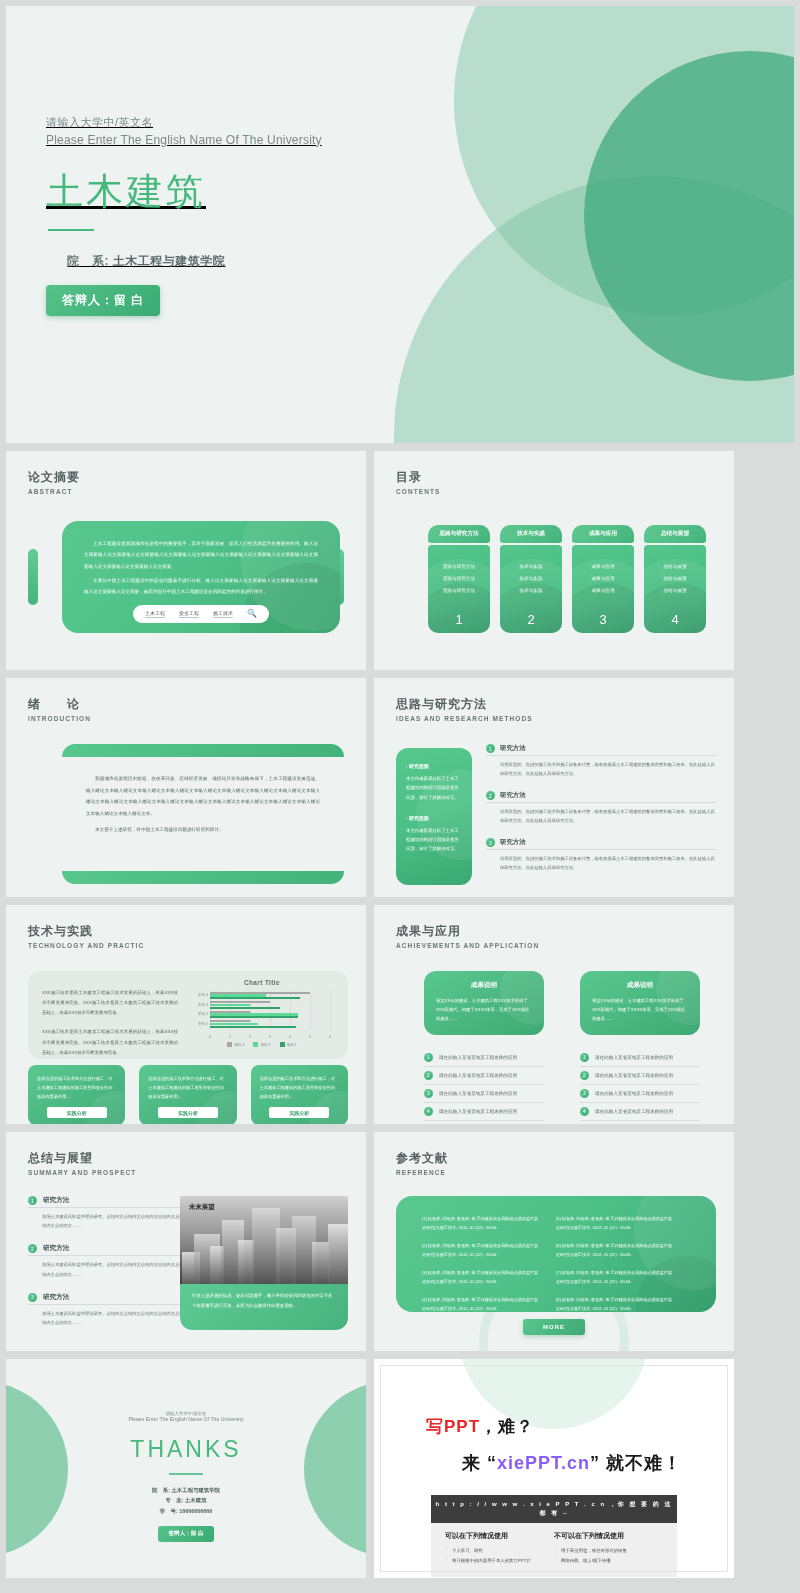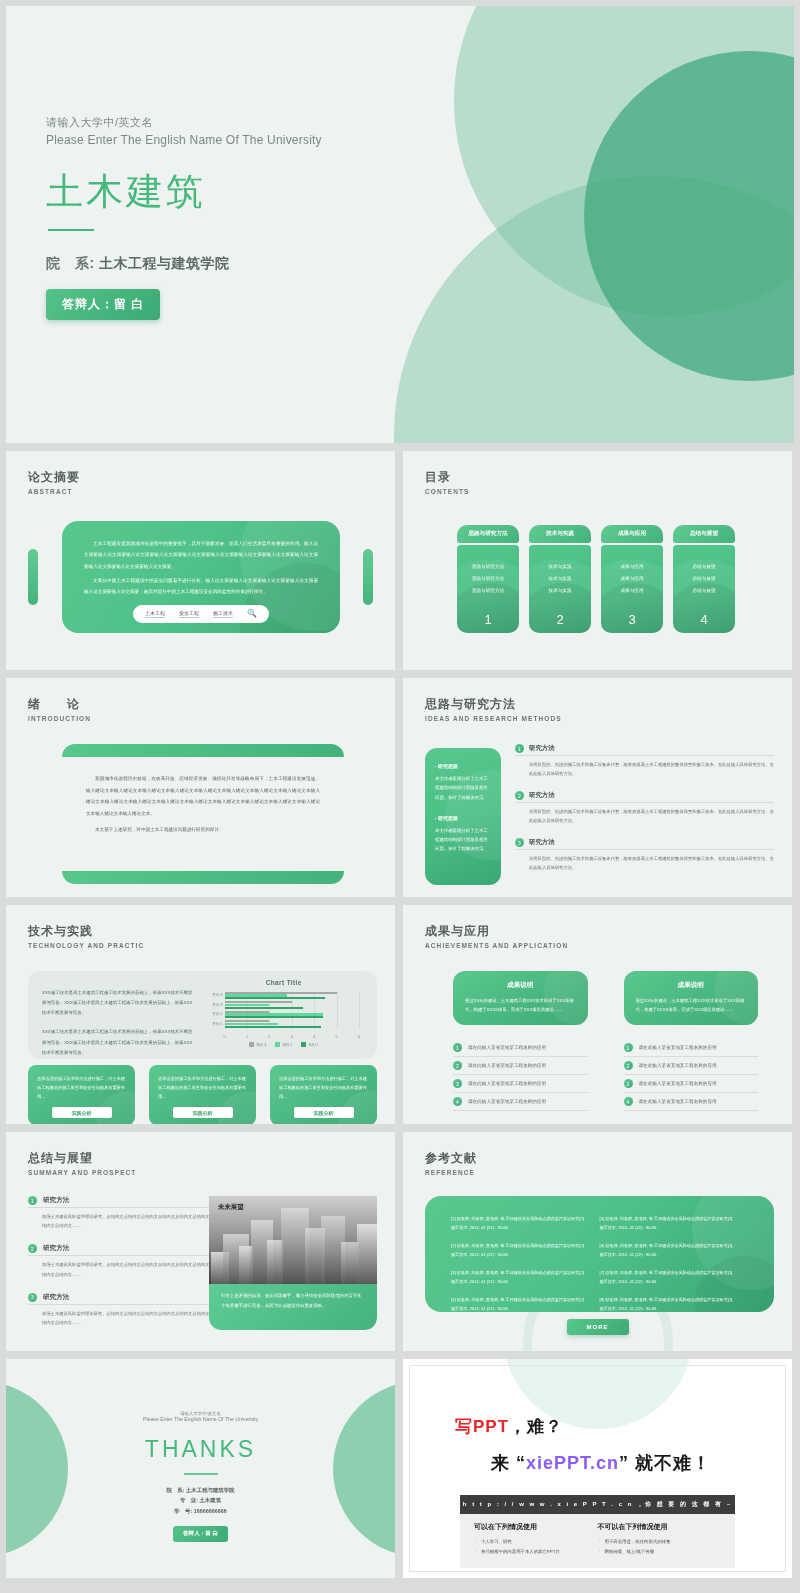--- a/index.html
+++ b/index.html
@@ -10,23 +10,24 @@
   }
   body { padding: 0; width: 800px; }
 
   .page { width: 800px; }
 
   
   .slide {
     position: relative;
     background: #eef2f1;
     overflow: hidden;
+    text-decoration: underline;
   }
   .row { display: flex; gap: 8px; padding: 0 6px; margin-bottom: 8px; }
-  .row .slide { width: 389px; height: 219px; }
+  .row .slide { width: 360px; height: 219px; }
 
   
   .cover {
     width: 788px;
     height: 437px;
     margin: 6px auto 8px auto;
     background: #eef2f1;
     position: relative;
     overflow: hidden;
   }
@@ -34,21 +35,21 @@
   .c1 { width: 430px; height: 430px; right: -90px; top: -120px; background: rgba(118,196,160,0.45); }
   .c2 { width: 520px; height: 520px; right: -120px; top: 170px; background: rgba(118,196,160,0.45); }
   .c3 { width: 330px; height: 330px; right: -120px; top: 45px; background: rgba(60,167,124,0.72); }
 
   .cover-inner { position: relative; z-index: 5; padding: 108px 0 0 40px; }
   .uni-cn { font-size: 11px; color: #7b8a86; letter-spacing: .5px; line-height: 1.5; }
   .uni-en { font-size: 12px; color: #7b8a86; letter-spacing: .2px; line-height: 1.5; }
   .cover-t1 { font-size: 37px; color: #45b97c; font-weight: 400; letter-spacing: 3px; margin-top: 20px; line-height: 1.25; }
   .cover-t2 { font-size: 29px; color: #74c9a0; font-weight: 400; letter-spacing: 2px; line-height: 1.3; }
   .cover-rule { width: 46px; height: 2px; background: #45b97c; margin: 14px 0 18px 2px; }
-  .meta-line { font-size: 14px; color: #5c6b68; font-weight: bold; line-height: 2.0; letter-spacing: .5px; }
+  .meta-line { font-size: 12px; color: #5c6b68; font-weight: bold; line-height: 2.0; letter-spacing: .5px; margin-left: 21px; }
   .meta-line .lbl { color: #6a7976; }
   .presenter {
     display: inline-block; margin-top: 12px;
     background: linear-gradient(135deg,#55c289,#3aab73);
     color: #fff; font-size: 12px; font-weight: bold;
     padding: 7px 16px; border-radius: 4px; letter-spacing: 1px;
     box-shadow: 0 2px 5px rgba(60,150,110,.35);
   }
 
   

